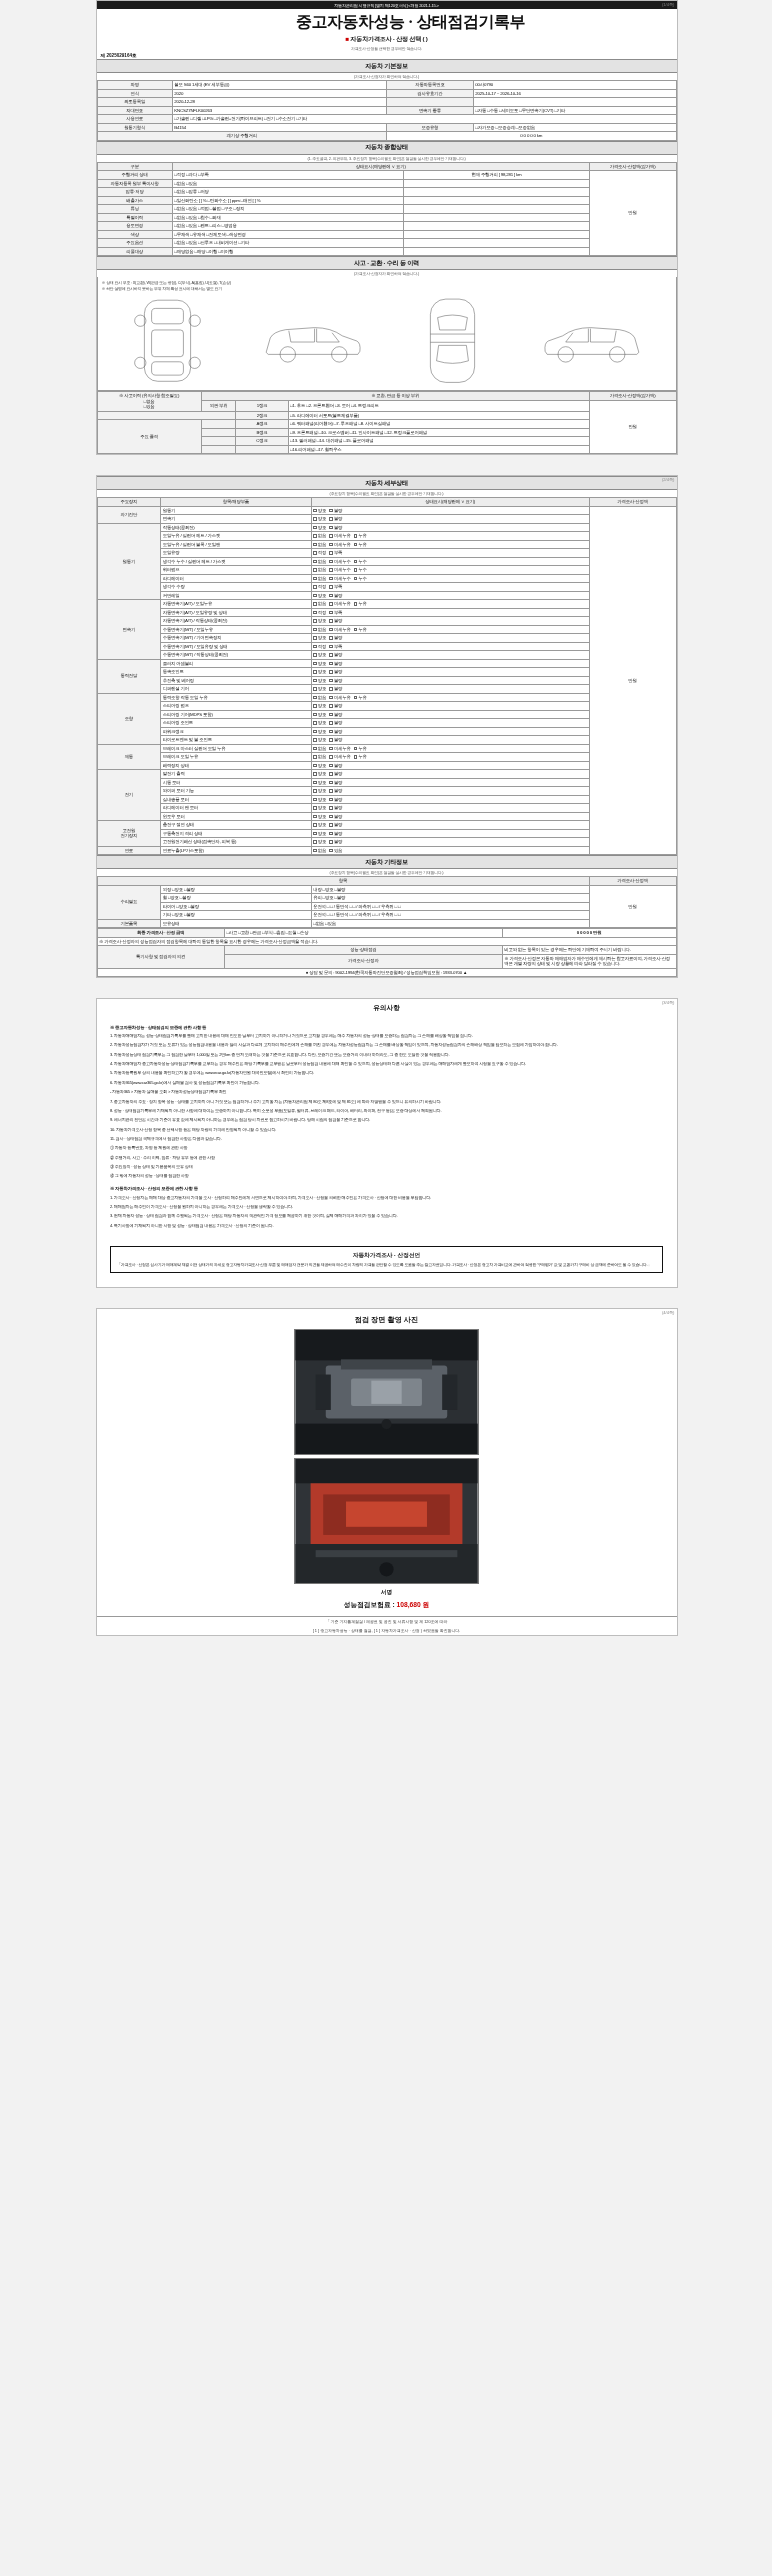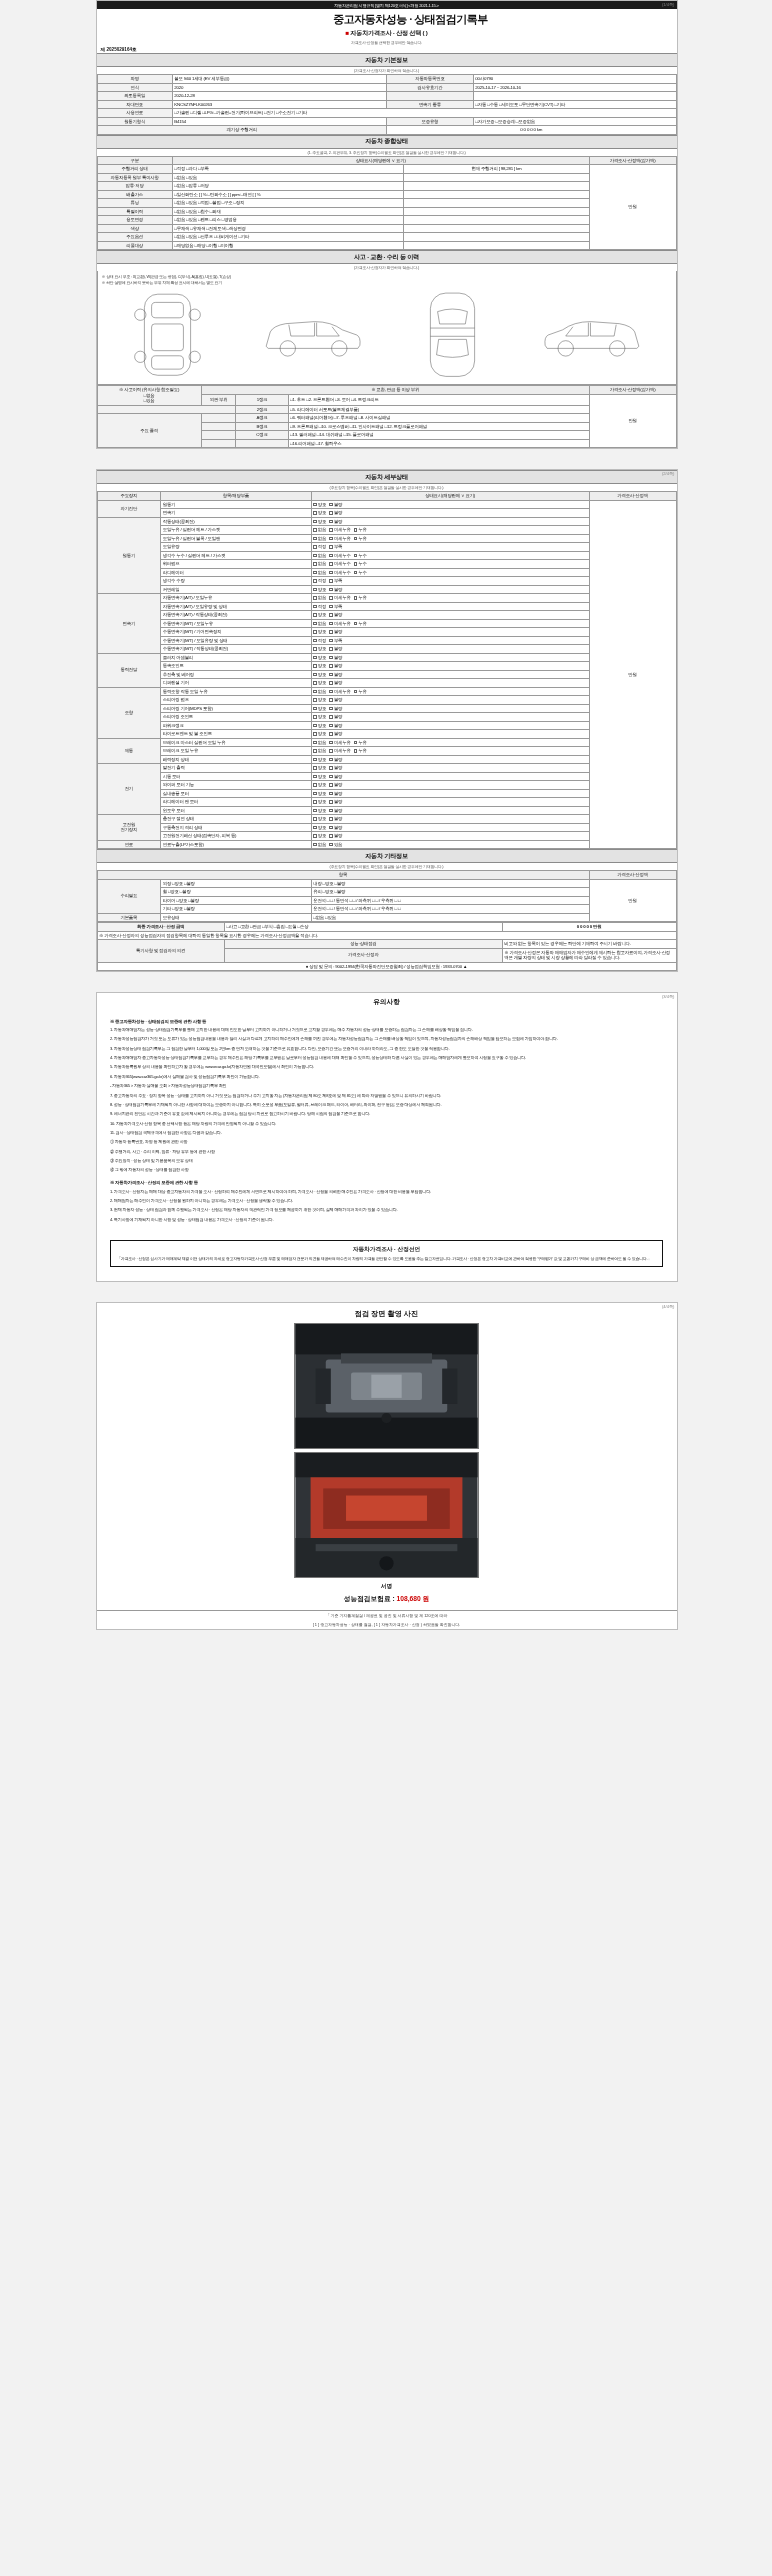--- a/index.html
+++ b/index.html
@@ -23,21 +23,21 @@
     position:absolute; right:2.1px; top:1px;
     font-size:4.1px; color:#888;
   }
   
   .doc-banner {
     background:#1b1b1b; color:#fff; text-align:center;
     font-size:4.1px; padding:1.5px 0; letter-spacing:-0.2px;
   }
   .title-wrap { text-align:center; padding:3.1px 0 1px; }
   .doc-title {
-    font-size:11px; font-weight:bold; letter-spacing:-0.5px;
+    font-size:16px; font-weight:bold; letter-spacing:-0.5px;
     font-family:"Liberation Serif", serif;
     padding-left:48px;
   }
   .doc-sub {
     display:inline-block; margin-top:2.1px;
     font-size:6.2px; font-weight:bold; letter-spacing:-0.3px;
   }
   .doc-sub .sq { color:#c00; }
   .doc-note { font-size:3.9px; color:#555; margin-top:1.5px; letter-spacing:-0.2px;}
   .doc-no { font-size:4.6px; padding:1.5px 0 1px 4.1px; font-weight:bold;}

